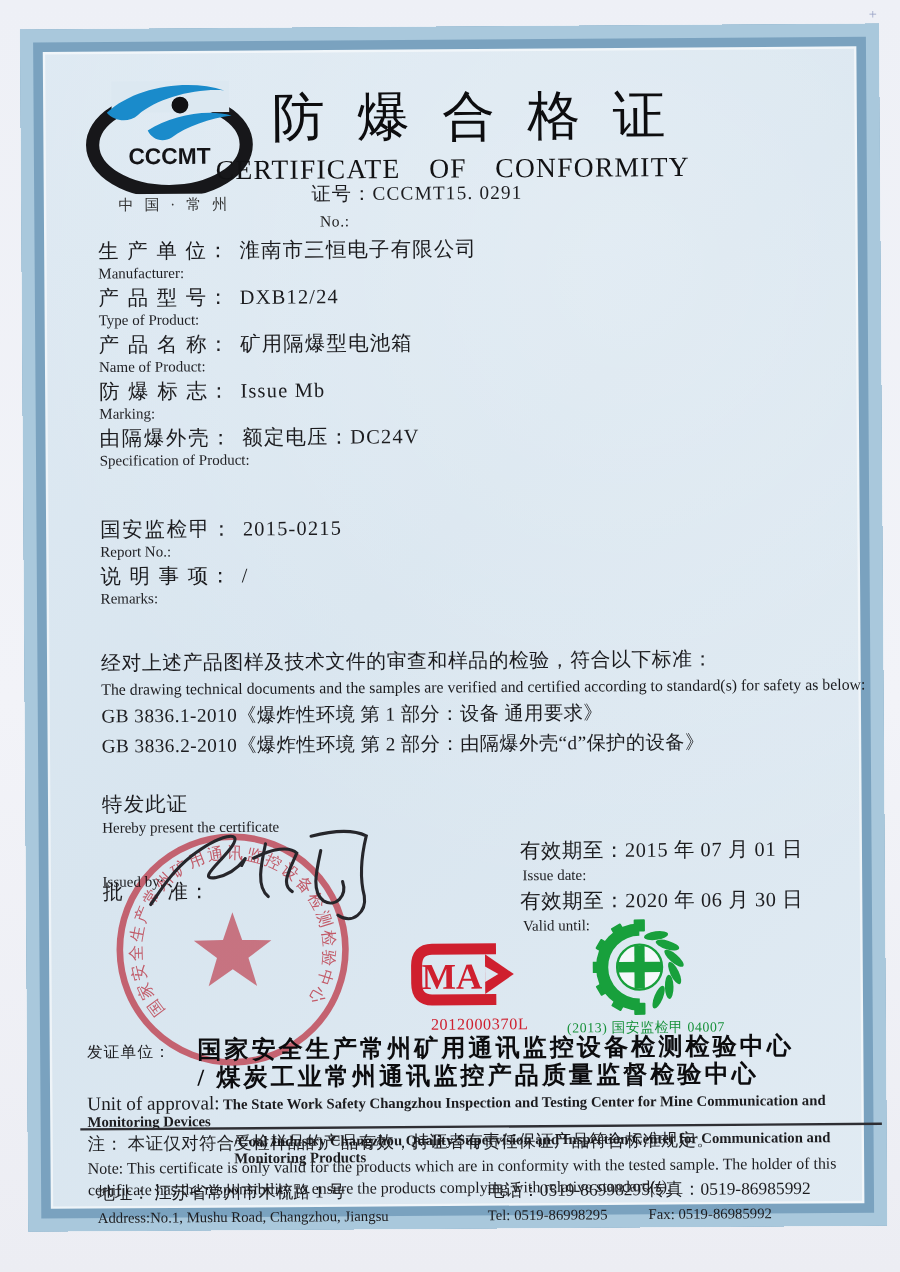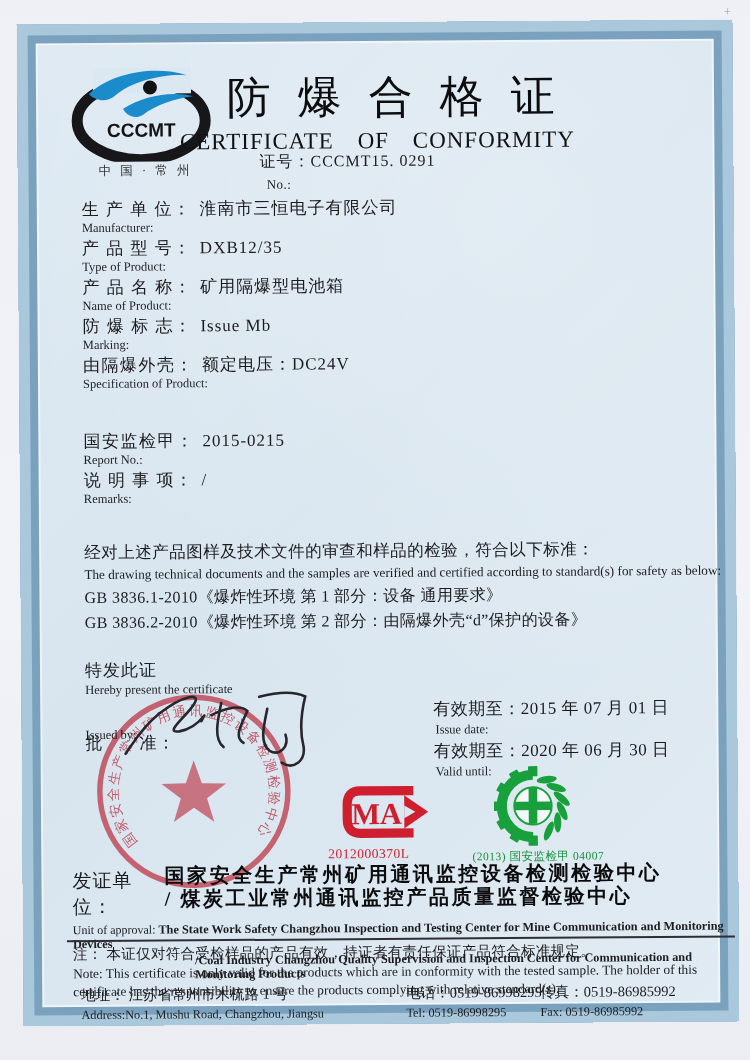--- a/index.html
+++ b/index.html
@@ -41,30 +41,30 @@
   .present .en{font-size:12.5px;line-height:17px;}
   .approve-cn{left:64px;top:708px;font-size:17px;letter-spacing:1px;}
   .approve-en{left:64px;top:704px;font-size:12.5px;text-align:right;}
   .dates{left:412px;top:677px;}
   .dates .cn{font-size:17px;line-height:22px;letter-spacing:.5px;}
   .dates .en{font-size:12.5px;line-height:17px;margin:1px 0 2px 2px;}
   .stamp{left:72px;top:668px;width:200px;height:200px;mix-blend-mode:multiply;}
   .signature{left:96px;top:652px;width:250px;height:110px;}
   
   .cma{left:316px;top:760px;width:92px;height:60px;}
-  .cma-number{left:306px;top:824px;width:112px;text-align:left;font-size:13.5px;color:#cf1f2e;letter-spacing:.5px;}
+  .cma-number{left:306px;top:824px;width:112px;text-align:right;font-size:13.5px;color:#cf1f2e;letter-spacing:.5px;}
   .green-mark{left:472px;top:744px;width:78px;height:82px;}
   .green-caption{left:436px;top:828px;width:160px;text-align:center;font-size:11.5px;color:#17913a;letter-spacing:.5px;}
   
   .approval{left:50px;top:841px;width:666px;}
   .approval .row1{display:flex;align-items:flex-start;}
-  .approval .lab{font-size:19px;letter-spacing:1px;width:92px;flex:0 0 auto;padding-top:3px;}
+  .approval .lab{font-size:13px;letter-spacing:1px;width:92px;flex:0 0 auto;padding-top:3px;}
   .approval .cn1,.approval .cn2{font-size:20px;font-weight:bold;letter-spacing:2.6px;line-height:23px;color:#0c0c0e;}
   .approval .enrow{font-size:12.3px;font-weight:bold;line-height:14px;margin-top:3px;}
-  .approval .enlab{font-weight:normal;font-size:12px;}
+  .approval .enlab{font-weight:normal;font-size:16px;}
   .approval .en2{margin-left:122px;}
   .rule{left:44px;top:916px;width:668px;height:2px;background:#2e2e33;}
   .note{left:50px;top:921px;width:662px;}
   .note .cn{font-size:14.5px;line-height:19px;letter-spacing:.3px;}
   .note .en{font-size:13.3px;line-height:18px;margin-top:1px;}
   
   .fcol .cn{font-size:14.5px;line-height:18px;}
   .fcol .en{font-size:12.3px;line-height:16px;margin-top:3px;}
   .fc1{left:58px;top:962px;} .fc2{left:262px;top:962px;} .fc3{left:383px;top:962px;} .fc4{left:517px;top:962px;}
   .artifact{left:724px;top:5px;font-size:12px;color:#96a0c4;}
@@ -93,21 +93,21 @@
     <span>证号：CCCMT15. 0291</span>
     <span class="no-label">No.:</span>
   </div>
 
   <div class="abs fields">
     <div class="frow">
       <div class="cn"><span class="lab">生 产 单 位：</span><span class="val">淮南市三恒电子有限公司</span></div>
       <div class="en">Manufacturer:</div>
     </div>
     <div class="frow">
-      <div class="cn"><span class="lab">产 品 型 号：</span><span class="val">DXB12/35</span></div>
+      <div class="cn"><span class="lab">产 品 型 号：</span><span class="val">DXB12/24</span></div>
       <div class="en">Type of Product:</div>
     </div>
     <div class="frow">
       <div class="cn"><span class="lab">产 品 名 称：</span><span class="val">矿用隔爆型电池箱</span></div>
       <div class="en">Name of Product:</div>
     </div>
     <div class="frow">
       <div class="cn"><span class="lab">防 爆 标 志：</span><span class="val">Issue Mb</span></div>
       <div class="en">Marking:</div>
     </div>

